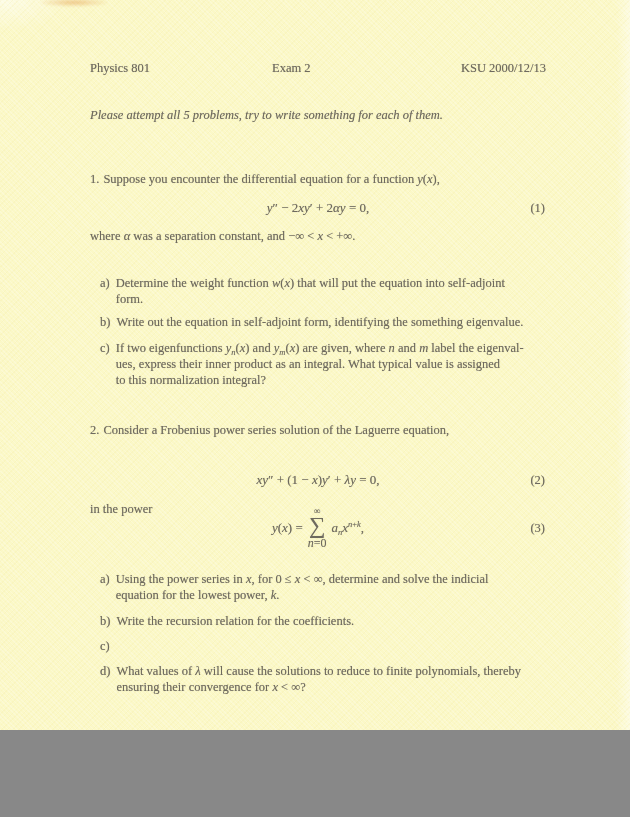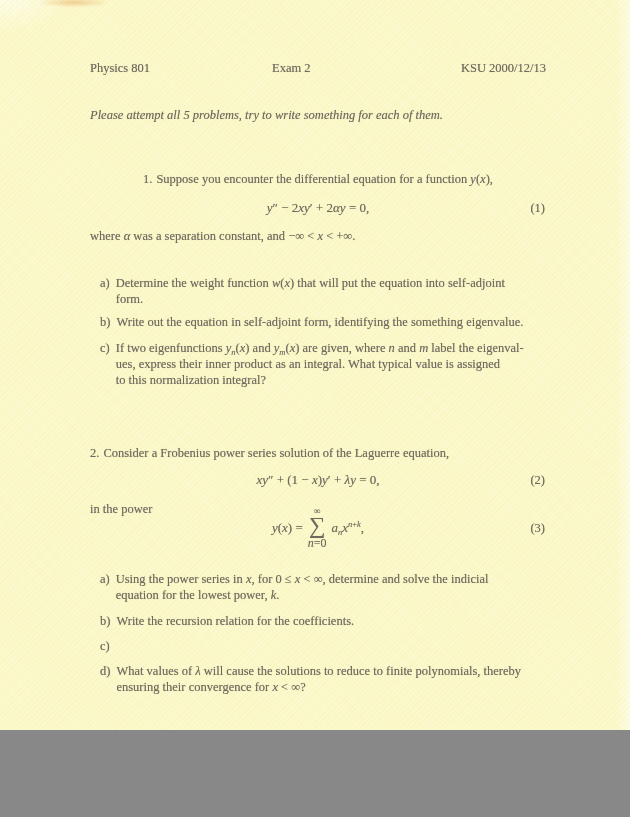--- a/index.html
+++ b/index.html
@@ -34,24 +34,24 @@
   #header .exam{position:absolute;left:182px;top:0;}
   #header .date{position:absolute;right:0;top:0;}
 
   #instructions{top:107px;font-style:italic;}
   .para{line-height:16px;}
   .pnum{margin-right:4px;}
 
   .eqrow{position:absolute;left:90px;width:456px;text-align:center;font-size:13px;height:20px;line-height:20px;}
   .eqnum{position:absolute;right:1px;top:0;font-size:12.5px;}
   #eq1{top:198px;}
-  #p1intro{top:171px;text-align:center;}
+  #p1intro{top:171px;}
   #p1after{top:228px;}
   #eq2{top:470px;}
-  #p2intro{top:445px;}
+  #p2intro{top:422px;}
   #inform{top:501px;}
 
   #eq3{top:505px;height:46px;display:flex;align-items:center;justify-content:center;line-height:normal;}
   #eq3 .eqnum{top:50%;transform:translateY(-50%);}
   .sum{display:inline-flex;flex-direction:column;align-items:center;line-height:1;margin:0 5px;}
   .sum-top{font-size:9.5px;}
   .sum-sigma{font-size:23px;line-height:.9;}
   .sum-bot{font-size:12px;}
   .eq3-part{white-space:nowrap;}
 

